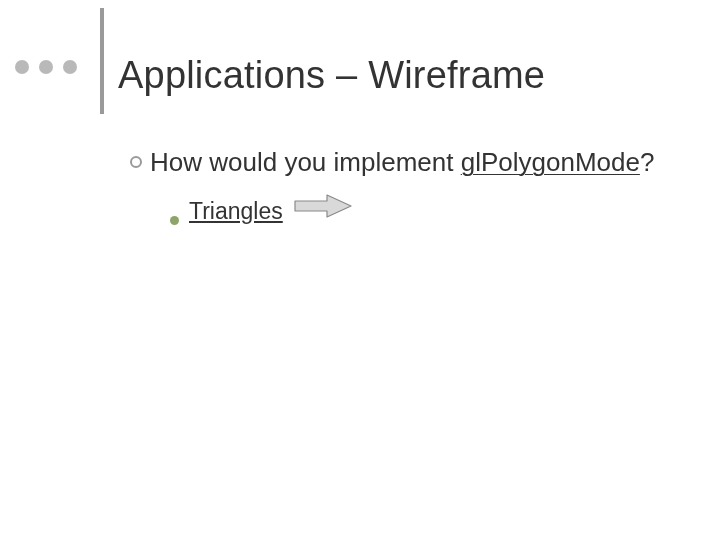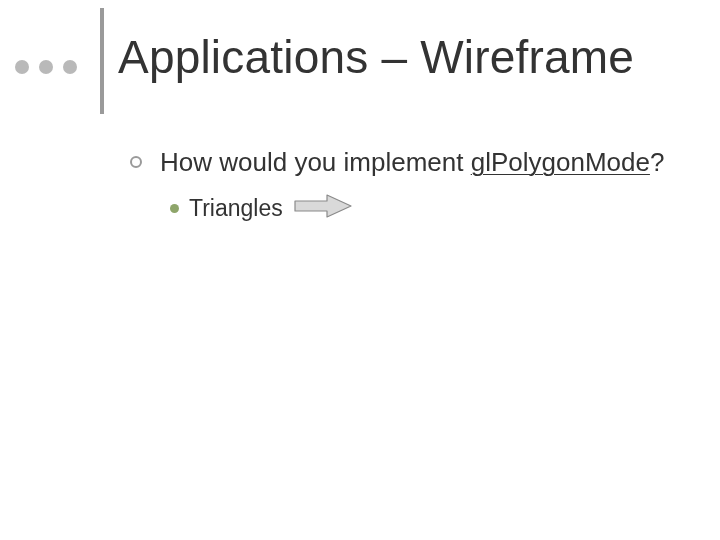--- a/index.html
+++ b/index.html
@@ -34,36 +34,36 @@
     position: absolute;
     left: 100px;
     top: 8px;
     width: 4px;
     height: 106px;
     background: #9a9a9a;
   }
   .title {
     position: absolute;
     left: 118px;
-    top: 30px;
-    font-size: 46px;
+    top: 54px;
+    font-size: 38px;
     font-weight: 400;
     letter-spacing: 0.2px;
     color: #333;
   }
   .content {
     position: absolute;
     left: 130px;
     top: 146px;
     width: 560px;
   }
   .l1 {
     display: flex;
     align-items: flex-start;
-    gap: 18px;
+    gap: 8px;
     font-size: 26px;
     line-height: 1.25;
     color: #333;
   }
   .l1 .bullet {
     flex: 0 0 auto;
     width: 12px;
     height: 12px;
     border-radius: 50%;
     border: 2.5px solid #9a9a9a;
@@ -73,24 +73,25 @@
   }
   .l1 .under {
     text-decoration: underline;
     text-decoration-thickness: 1px;
     text-underline-offset: 3px;
   }
   .l2 {
     margin-top: 14px;
     margin-left: 40px;
     display: flex;
-    align-items: center;
+    align-items: flex-end;
     gap: 10px;
     font-size: 23px;
     color: #333;
+    text-decoration: underline;
   }
   .l2 .dot {
     flex: 0 0 auto;
     width: 9px;
     height: 9px;
     border-radius: 50%;
     background: #8ea56a;
   }
   .arrow {
     display: inline-block;

